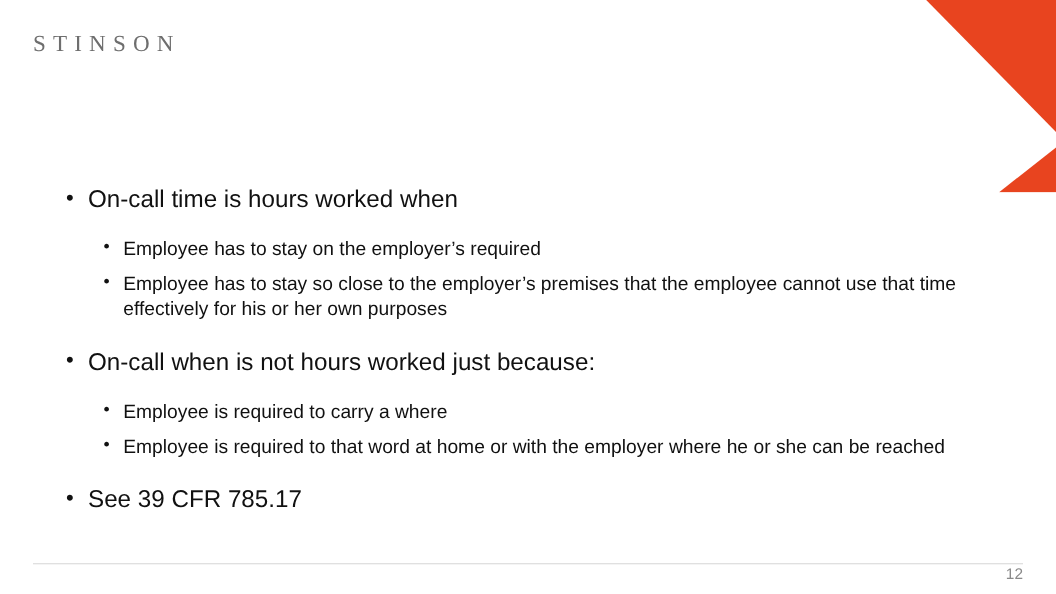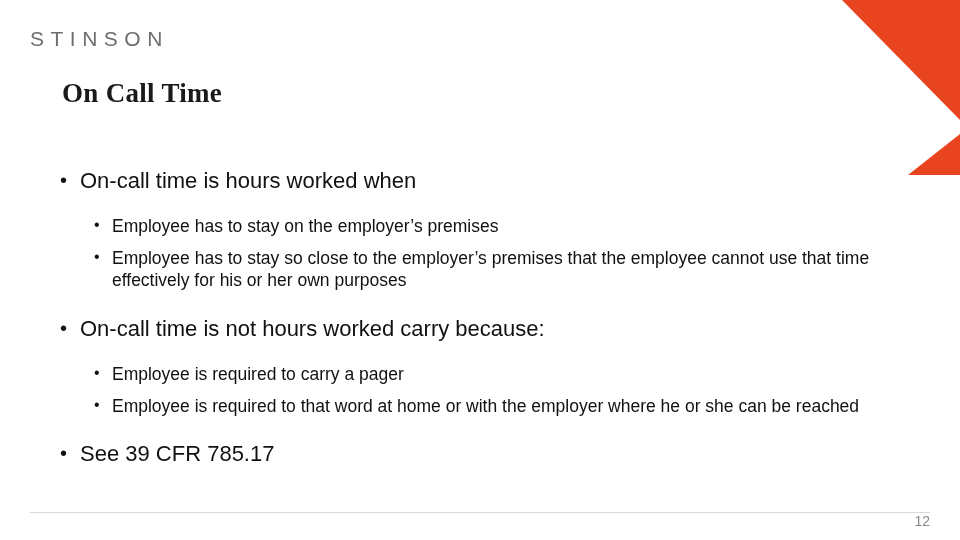--- a/index.html
+++ b/index.html
@@ -36,21 +36,21 @@
   }
   
   .logo {
     position: absolute;
     left: 30px;
     top: 26px;
     width: 230px;
     height: 26px;
   }
   .logo-text {
-    font-family: Liberation Sans, sans-serif;
+    font-family: Liberation Serif, serif;
     font-size: 21px;
     letter-spacing: 6.5px;
     color: #6e6e6e;
     font-weight: 400;
     line-height: 26px;
     white-space: nowrap;
   }
   
   .slide-title {
     position: absolute;
@@ -133,55 +133,54 @@
     <svg width="190" height="175" viewBox="0 0 190 175" xmlns="http://www.w3.org/2000/svg">
       <polygon points="190,0 190,120 72,0" fill="#E8441F"></polygon>
       <polygon points="190,134 190,175 138,175" fill="#E8441F"></polygon>
     </svg>
   </div>
 
   <div class="logo">
     <div class="logo-text">STINSON</div>
   </div>
 
-  <div class="slide-title">On Call Time</div>
 
   <div class="body">
 
     <div class="lvl1">
       <span class="bullet">•</span>
       <span class="txt">On-call time is hours worked when</span>
     </div>
 
     <div class="gap-md"></div>
 
     <div class="lvl2">
       <span class="bullet">•</span>
-      <span class="txt">Employee has to stay on the employer’s premises</span>
+      <span class="txt">Employee has to stay on the employer’s required</span>
     </div>
 
     <div class="gap-sm"></div>
 
     <div class="lvl2">
       <span class="bullet">•</span>
       <span class="txt">Employee has to stay so close to the employer’s premises that the employee cannot use that time effectively for his or her own purposes</span>
     </div>
 
     <div class="gap-lg"></div>
 
     <div class="lvl1">
       <span class="bullet">•</span>
-      <span class="txt">On-call time is not hours worked carry because:</span>
+      <span class="txt">On-call when is not hours worked just because:</span>
     </div>
 
     <div class="gap-md"></div>
 
     <div class="lvl2">
       <span class="bullet">•</span>
-      <span class="txt">Employee is required to carry a pager</span>
+      <span class="txt">Employee is required to carry a where</span>
     </div>
 
     <div class="gap-sm"></div>
 
     <div class="lvl2">
       <span class="bullet">•</span>
       <span class="txt">Employee is required to that word at home or with the employer where he or she can be reached</span>
     </div>
 
     <div class="gap-lg"></div>

